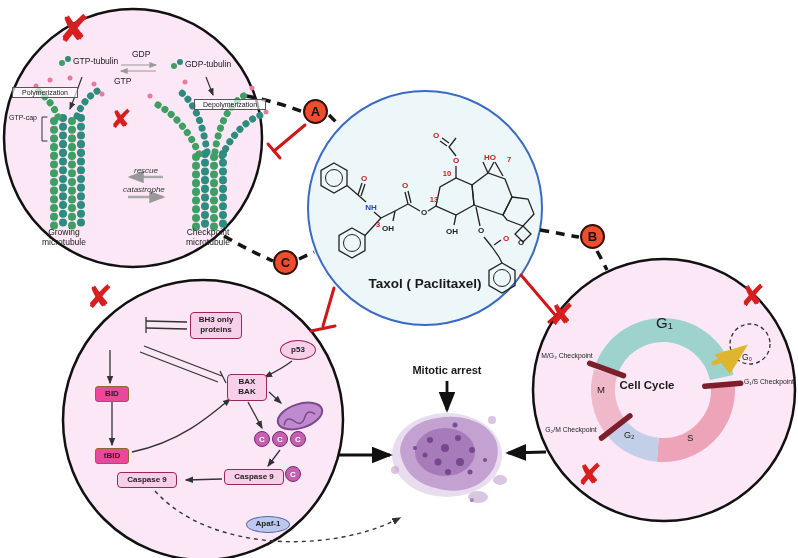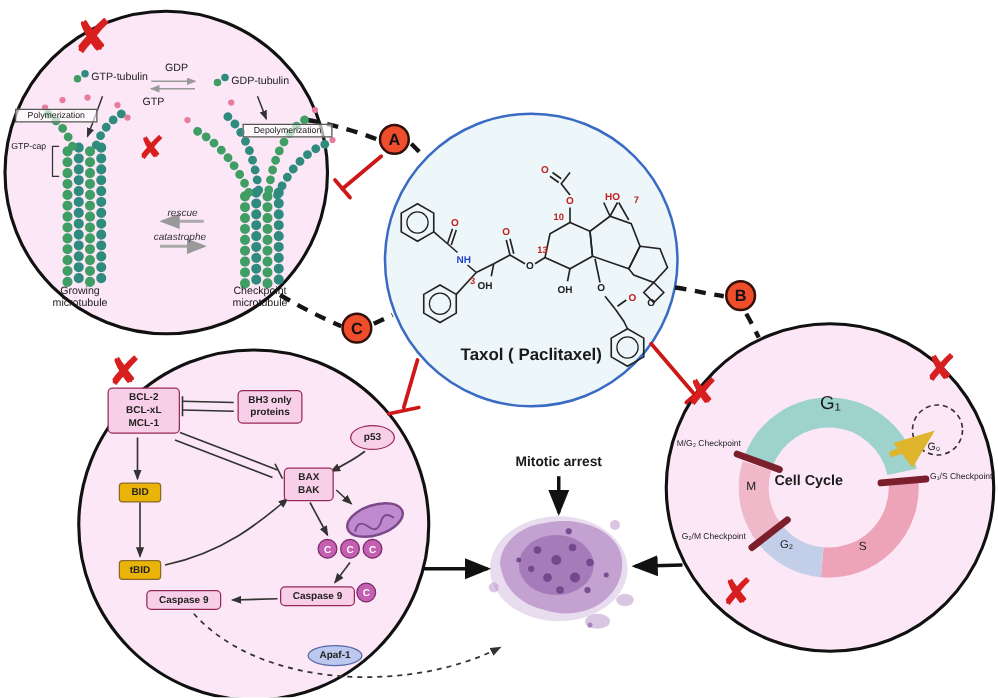--- a/index.html
+++ b/index.html
@@ -12,21 +12,21 @@
   .obox{position:absolute;border:1px solid #555;background:rgba(255,255,255,.65);
         font-size:7px;text-align:center;padding:1px 2px;}
   .xmark{position:absolute;color:#d81f1f;font-weight:bold;line-height:.9;
          font-family:"DejaVu Sans",sans-serif;}
   .badge{position:absolute;width:25px;height:25px;border-radius:50%;background:#ef4d2b;
          border:2px solid #33100a;display:flex;align-items:center;justify-content:center;
          font-weight:bold;font-size:13px;color:#111;box-sizing:border-box;}
   .pbox{position:absolute;background:#f7cfe8;border:1.4px solid #99285a;border-radius:4px;
         font-weight:bold;font-size:8px;text-align:center;padding:2px 3px;color:#222;
         line-height:1.3;box-sizing:border-box;}
-  .tbox{background:#eab308;border:1.4px solid #8a6a2a;border-radius:3px;}
+  .tbox{background:#ec4899;border:1.4px solid #8a6a2a;border-radius:3px;}
   .oval{border-radius:50%/50%;display:flex;align-items:center;justify-content:center;padding:0;}
   .ccirc{position:absolute;width:16px;height:16px;border-radius:50%;background:#c45fb2;
          border:1.5px solid #7a2a6a;color:#fff;font-size:8px;font-weight:bold;
          display:flex;align-items:center;justify-content:center;box-sizing:border-box;}
   .chk{position:absolute;font-size:6.8px;text-align:center;line-height:1.25;color:#222;}
   .bold{font-weight:bold;}
 </style>
 </head>
 <body>
 
@@ -263,25 +263,20 @@
 <div class="lbl" style="left:597px;top:385px;font-size:9.5px;">M</div>
 <div class="lbl" style="left:742px;top:337px;font-size:8.5px;margin-top:16px;">G₀</div>
 <div class="chk" style="left:540px;top:352px;width:54px;">M/G₂ Checkpoint</div>
 <div class="chk" style="left:743px;top:378px;width:52px;">G₁/S Checkpoint</div>
 <div class="chk" style="left:542px;top:426px;width:58px;">G₂/M Checkpoint</div>
 <div class="xmark" style="left:549px;top:301px;font-size:30px;">✘</div>
 <div class="xmark" style="left:740px;top:282px;font-size:30px;">✘</div>
 <div class="xmark" style="left:577px;top:461px;font-size:30px;">✘</div>
 
 <div class="xmark" style="left:86px;top:283px;font-size:32px;">✘</div>
-<div class="pbox" style="left:86px;top:310px;width:58px;">
-  <div>BCL-2</div>
-  <div>BCL-xL</div>
-  <div>MCL-1</div>
-</div>
 <div class="pbox" style="left:190px;top:312px;width:52px;">
   <div>BH3 only</div>
   <div>proteins</div>
 </div>
 <div class="pbox oval" style="left:280px;top:340px;width:36px;height:20px;">p53</div>
 <div class="pbox tbox" style="left:95px;top:386px;width:34px;">BID</div>
 <div class="pbox" style="left:227px;top:374px;width:40px;">
   <div>BAX</div>
   <div>BAK</div>
 </div>

